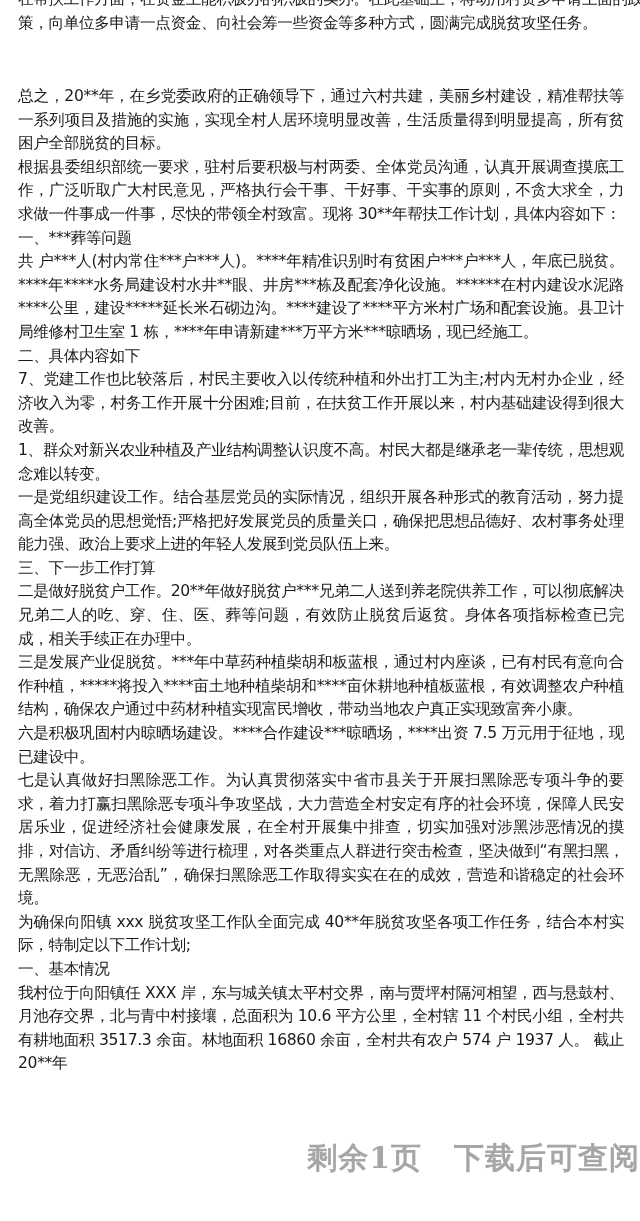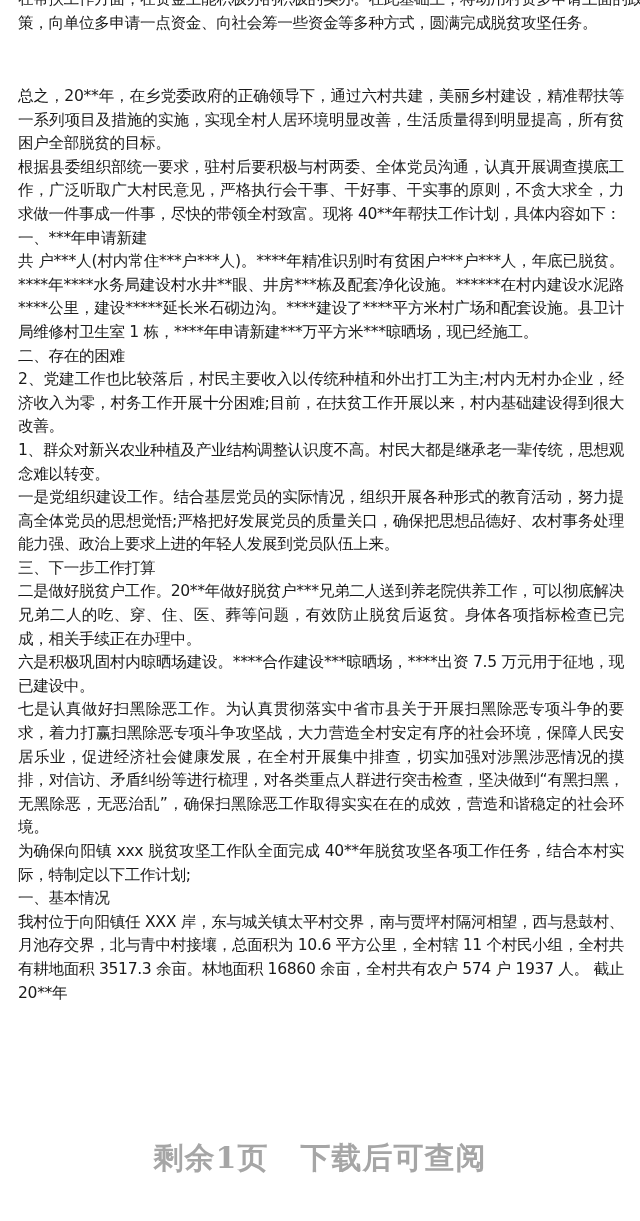--- a/index.html
+++ b/index.html
@@ -32,49 +32,50 @@
       position: absolute;
       left: 0;
       top: -12px;
       width: 640px;
     }
     .footer-cta {
       position: absolute;
       left: 0;
       top: 1138px;
       width: 640px;
-      text-align: center;
+      text-align: right;
       font-family: "DejaVu Serif", "Liberation Serif", serif;
       font-weight: bold;
       font-size: 30px;
       letter-spacing: 1px;
       color: #a6a6a6;
       cursor: pointer;
     }
     .footer-cta span.sep { display: inline-block; width: 32px; }
   </style>
 </head>
 <body>
 
 <div class="doc top-cut" style="left:18px;">
   <p>在帮扶工作方面，在资金上能积极办的积极的实办。在此基础上，将动用村资多申请上面的政</p>
   <p>策，向单位多申请一点资金、向社会筹一些资金等多种方式，圆满完成脱贫攻坚任务。</p>
 </div>
 
 <div class="doc" style="top:85px;">
   <p>总之，20**年，在乡党委政府的正确领导下，通过六村共建，美丽乡村建设，精准帮扶等一系列项目及措施的实施，实现全村人居环境明显改善，生活质量得到明显提高，所有贫困户全部脱贫的目标。</p>
-  <p>根据县委组织部统一要求，驻村后要积极与村两委、全体党员沟通，认真开展调查摸底工作，广泛听取广大村民意见，严格执行会干事、干好事、干实事的原则，不贪大求全，力求做一件事成一件事，尽快的带领全村致富。现将 40**年帮扶工作计划，具体内容如下：</p>
-  <p>一、***年申请新建</p>
+  <p>根据县委组织部统一要求，驻村后要积极与村两委、全体党员沟通，认真开展调查摸底工作，广泛听取广大村民意见，严格执行会干事、干好事、干实事的原则，不贪大求全，力求做一件事成一件事，尽快的带领全村致富。现将 30**年帮扶工作计划，具体内容如下：</p>
+  <p>一、***葬等问题</p>
   <p>共 户***人(村内常住***户***人)。****年精准识别时有贫困户***户***人，年底已脱贫。****年****水务局建设村水井**眼、井房***栋及配套净化设施。******在村内建设水泥路****公里，建设*****延长米石砌边沟。****建设了****平方米村广场和配套设施。县卫计局维修村卫生室 1 栋，****年申请新建***万平方米***晾晒场，现已经施工。</p>
-  <p>二、存在的困难</p>
-  <p>2、党建工作也比较落后，村民主要收入以传统种植和外出打工为主;村内无村办企业，经济收入为零，村务工作开展十分困难;目前，在扶贫工作开展以来，村内基础建设得到很大改善。</p>
+  <p>二、具体内容如下</p>
+  <p>7、党建工作也比较落后，村民主要收入以传统种植和外出打工为主;村内无村办企业，经济收入为零，村务工作开展十分困难;目前，在扶贫工作开展以来，村内基础建设得到很大改善。</p>
   <p>1、群众对新兴农业种植及产业结构调整认识度不高。村民大都是继承老一辈传统，思想观念难以转变。</p>
   <p>一是党组织建设工作。结合基层党员的实际情况，组织开展各种形式的教育活动，努力提高全体党员的思想觉悟;严格把好发展党员的质量关口，确保把思想品德好、农村事务处理能力强、政治上要求上进的年轻人发展到党员队伍上来。</p>
   <p>三、下一步工作打算</p>
   <p>二是做好脱贫户工作。20**年做好脱贫户***兄弟二人送到养老院供养工作，可以彻底解决兄弟二人的吃、穿、住、医、葬等问题，有效防止脱贫后返贫。身体各项指标检查已完成，相关手续正在办理中。</p>
+  <p>三是发展产业促脱贫。***年中草药种植柴胡和板蓝根，通过村内座谈，已有村民有意向合作种植，*****将投入****亩土地种植柴胡和****亩休耕地种植板蓝根，有效调整农户种植结构，确保农户通过中药材种植实现富民增收，带动当地农户真正实现致富奔小康。</p>
   <p>六是积极巩固村内晾晒场建设。****合作建设***晾晒场，****出资 7.5 万元用于征地，现已建设中。</p>
   <p>七是认真做好扫黑除恶工作。为认真贯彻落实中省市县关于开展扫黑除恶专项斗争的要求，着力打赢扫黑除恶专项斗争攻坚战，大力营造全村安定有序的社会环境，保障人民安居乐业，促进经济社会健康发展，在全村开展集中排查，切实加强对涉黑涉恶情况的摸排，对信访、矛盾纠纷等进行梳理，对各类重点人群进行突击检查，坚决做到“有黑扫黑，无黑除恶，无恶治乱”，确保扫黑除恶工作取得实实在在的成效，营造和谐稳定的社会环境。</p>
   <p>为确保向阳镇 xxx 脱贫攻坚工作队全面完成 40**年脱贫攻坚各项工作任务，结合本村实际，特制定以下工作计划;</p>
   <p>一、基本情况</p>
   <p>我村位于向阳镇任 XXX 岸，东与城关镇太平村交界，南与贾坪村隔河相望，西与悬鼓村、月池存交界，北与青中村接壤，总面积为 10.6 平方公里，全村辖 11 个村民小组，全村共有耕地面积 3517.3 余亩。林地面积 16860 余亩，全村共有农户 574 户 1937 人。 截止 20**年</p>
 </div>
 
 <div class="footer-cta">
   <span>剩余1页</span><span class="sep"></span><span>下载后可查阅</span>
 </div>

